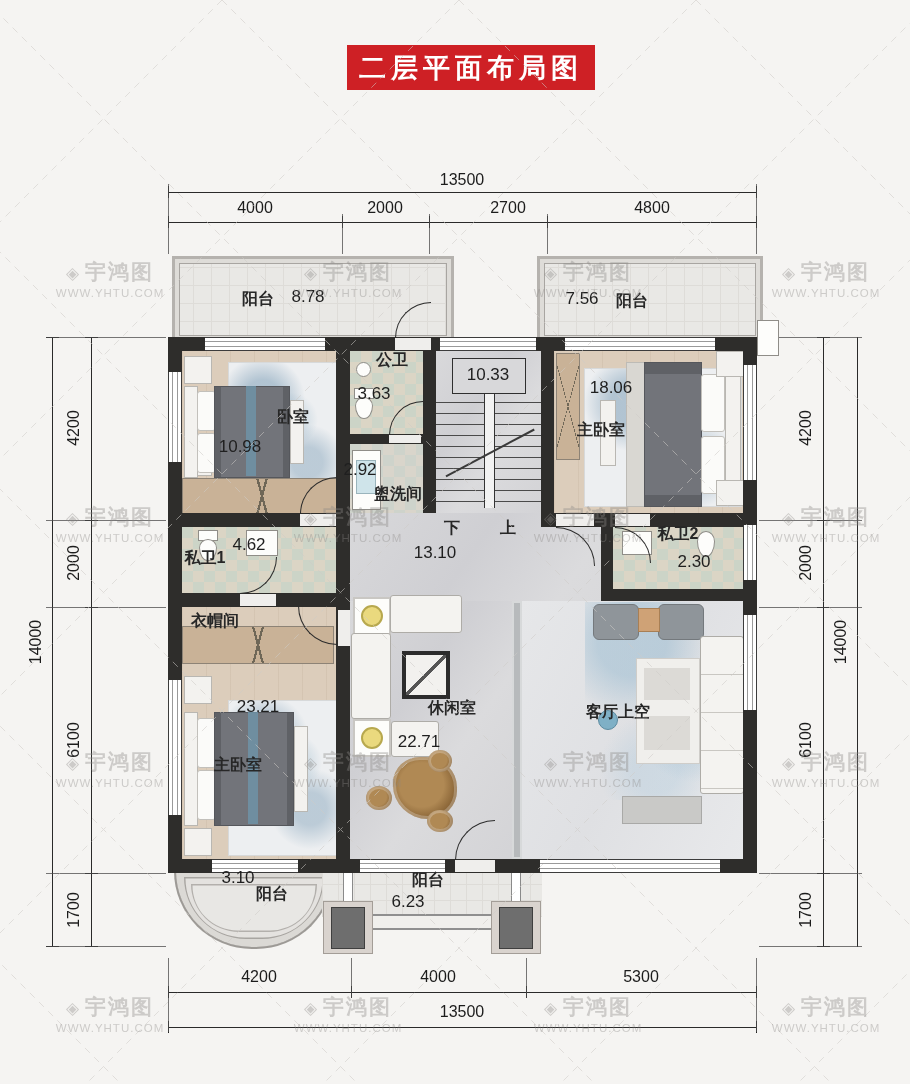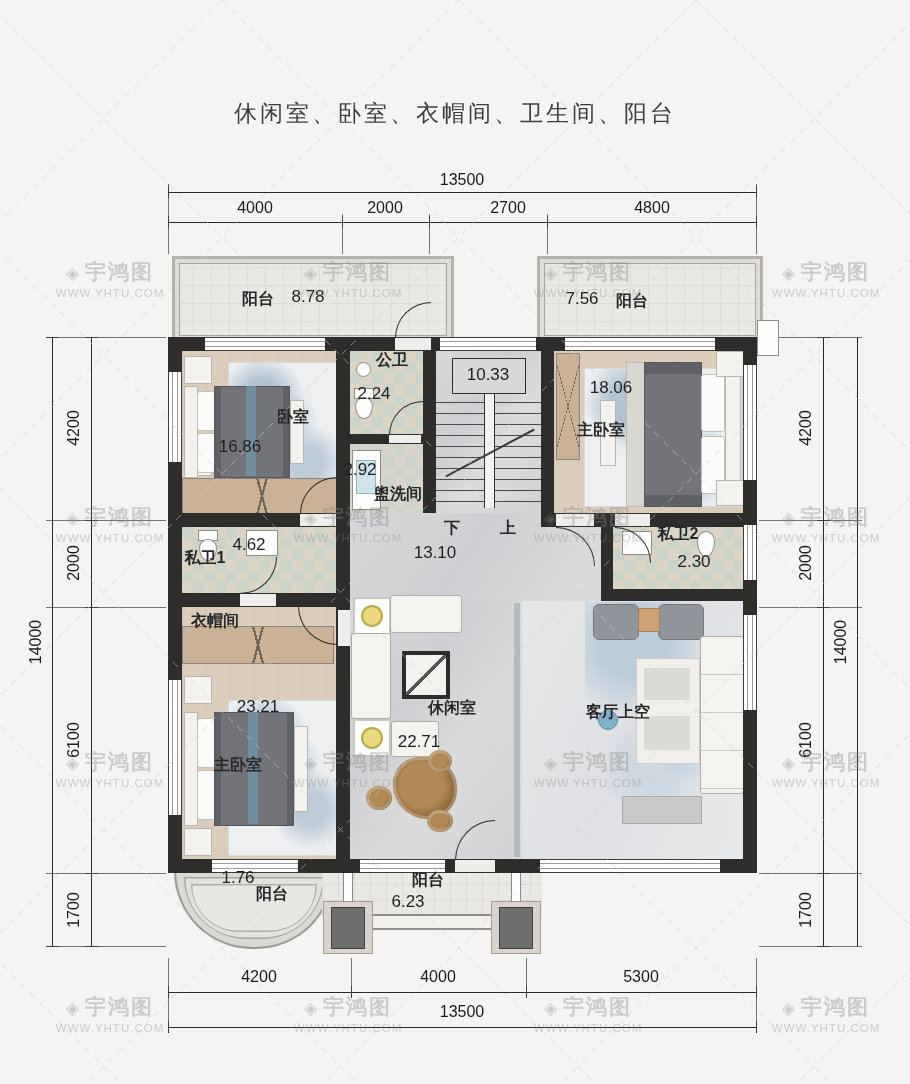--- a/index.html
+++ b/index.html
@@ -70,21 +70,21 @@
   .wm .logo{font-size:17px;margin-right:4px;}
   .wm .row2{font-size:11.5px;letter-spacing:1px;margin-top:1px;}
   #diag-svg{position:absolute;left:0;top:0;z-index:29;opacity:.55;pointer-events:none;}
   .plan{position:absolute;inset:0;}
 </style>
 </head>
 <body>
 
 <div class="page">
 
-  <div class="subtitle">休闲室、卧室、衣帽间、卫生间、阳台</div>
+  <div class="banner">二层平面布局图</div>
 
   <div class="dline" style="left:168px;top:192px;width:589px"></div>
   <span class="dnum" style="left:462px;top:180px">13500</span>
   <div class="dline" style="left:168px;top:222px;width:589px"></div>
   <div class="tkv" style="left:168px;top:186px"></div>
   <div class="tkv" style="left:756px;top:186px"></div>
   <div class="tkv" style="left:168px;top:216px"></div>
   <div class="tkv" style="left:342px;top:216px"></div>
   <div class="tkv" style="left:429px;top:216px"></div>
   <div class="tkv" style="left:547px;top:216px"></div>
@@ -312,39 +312,39 @@
     <div class="abs" style="left:323px;top:901px;width:48px;height:51px;z-index:5;background:#d9d3ce;border:1px solid #a39d97"></div>
     <div class="abs" style="left:331px;top:907px;width:32px;height:40px;z-index:6;background:#6e6e6e;border:1.5px solid #3f3f3f"></div>
     <div class="abs" style="left:491px;top:901px;width:48px;height:51px;z-index:5;background:#d9d3ce;border:1px solid #a39d97"></div>
     <div class="abs" style="left:499px;top:907px;width:32px;height:40px;z-index:6;background:#6e6e6e;border:1.5px solid #3f3f3f"></div>
 
     <span class="rlab" style="left:258px;top:299px">阳台</span>
     <span class="rnum" style="left:308px;top:297px">8.78</span>
     <span class="rnum" style="left:582px;top:299px">7.56</span>
     <span class="rlab" style="left:632px;top:301px">阳台</span>
     <span class="rlab" style="left:293px;top:417px">卧室</span>
-    <span class="rnum" style="left:240px;top:447px">16.86</span>
+    <span class="rnum" style="left:240px;top:447px">10.98</span>
     <span class="rlab" style="left:392px;top:360px">公卫</span>
-    <span class="rnum" style="left:374px;top:394px">2.24</span>
+    <span class="rnum" style="left:374px;top:394px">3.63</span>
     <span class="rnum" style="left:360px;top:470px">2.92</span>
     <span class="rlab" style="left:398px;top:494px">盥洗间</span>
     <span class="rnum" style="left:611px;top:388px">18.06</span>
     <span class="rlab" style="left:601px;top:430px">主卧室</span>
     <span class="rlab" style="left:205px;top:558px">私卫1</span>
     <span class="rnum" style="left:249px;top:545px">4.62</span>
     <span class="rnum" style="left:435px;top:553px">13.10</span>
     <span class="rlab" style="left:678px;top:534px">私卫2</span>
     <span class="rnum" style="left:694px;top:562px">2.30</span>
     <span class="rlab" style="left:215px;top:621px">衣帽间</span>
     <span class="rnum" style="left:258px;top:707px">23.21</span>
     <span class="rlab" style="left:238px;top:765px">主卧室</span>
     <span class="rlab" style="left:452px;top:708px">休闲室</span>
     <span class="rnum" style="left:419px;top:742px">22.71</span>
     <span class="rlab" style="left:618px;top:712px">客厅上空</span>
-    <span class="rnum" style="left:238px;top:878px">1.76</span>
+    <span class="rnum" style="left:238px;top:878px">3.10</span>
     <span class="rlab" style="left:272px;top:894px">阳台</span>
     <span class="rlab" style="left:428px;top:880px">阳台</span>
     <span class="rnum" style="left:408px;top:902px">6.23</span>
   </div>
 
   <svg id="diag-svg" width="910" height="1084">
       <line x1="-1200" y1="0" x2="-116" y2="1084" stroke="#cfccc8" stroke-width="1" stroke-dasharray="7 6"></line>
       <line x1="-1200" y1="0" x2="-2284" y2="1084" stroke="#cfccc8" stroke-width="1" stroke-dasharray="7 6"></line>
       <line x1="-963" y1="0" x2="121" y2="1084" stroke="#cfccc8" stroke-width="1" stroke-dasharray="7 6"></line>
       <line x1="-963" y1="0" x2="-2047" y2="1084" stroke="#cfccc8" stroke-width="1" stroke-dasharray="7 6"></line>

